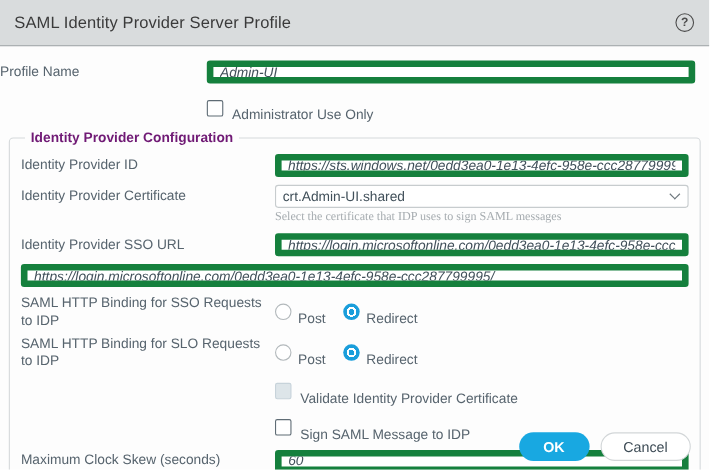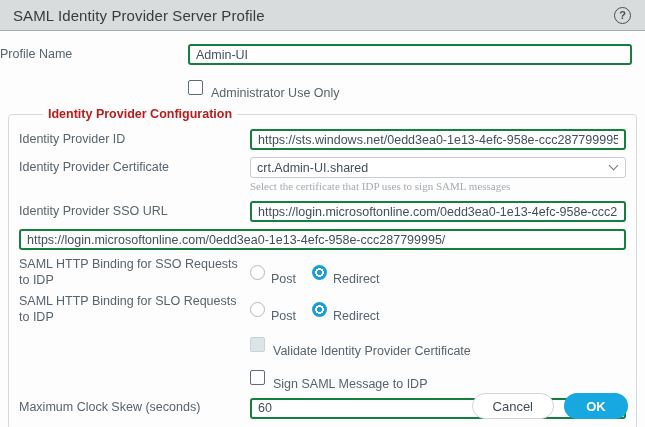--- a/index.html
+++ b/index.html
@@ -8,21 +8,21 @@
 
   .dialog {
     position: relative;
     width: 645px; height: 427px;
     background: #fdfdfd;
     overflow: hidden;
   }
 
   
   .dlg-header {
-    height: 31px;
+    height: 42px;
     background: #d9dcdd;
     border-bottom: 1px solid #a7acae;
     display: flex; align-items: center;
     padding: 0 14px 0 13px;
   }
   .dlg-title { font-size: 15px; color: #3b3b3b; letter-spacing: .1px; }
   .help-btn {
     margin-left: auto;
     width: 17px; height: 17px;
     border: 1.6px solid #4c4c4c; border-radius: 50%;
@@ -32,24 +32,24 @@
   }
 
   
   .form-row { display: flex; align-items: center; }
   .lbl {
     text-align: left; color: #57646e; font-size: 12.5px;
     line-height: 1.25; padding-right: 0; margin-right: 6px;
     flex-shrink: 0;
   }
   .txt-input {
-    height: 21px; border: 2px solid #15803d; border-radius: 3px;
+    height: 21px; border: 6px solid #15803d; border-radius: 3px;
     background: #fff; color: #41505a; font-size: 12.5px;
     padding: 0 6px; font-family: "Liberation Sans", sans-serif;
-    width: 100%; outline: none;
+    width: 100%; outline: none; font-style: italic;
   }
   .checkbox {
     width: 15px; height: 15px; border: 1px solid #5f6c75;
     border-radius: 2px; background: #fff; flex-shrink: 0;
     cursor: pointer;
   }
   .checkbox.disabled {
     background: #dde5e9; border-color: #c7d3da; cursor: default;
   }
   .cb-label { font-size: 12.5px; color: #57646e; margin-left: 8px; margin-top: 12px; }
@@ -72,22 +72,22 @@
   .row-profile .lbl { width: 182px; }
   .row-admin { margin: 9px 0 0 188px; display: flex; align-items: center; }
 
   
   fieldset.idp {
     margin: 7px 8px 0 8px;
     border: 1px solid #d5d9db; border-radius: 4px;
     padding: 8px 10px 10px 10px;
   }
   fieldset.idp legend {
-    margin-left: 24px; padding: 0 5px;
-    font-size: 12.5px; font-weight: bold; color: #b91c1c;
+    margin-left: 4px; padding: 0 5px;
+    font-size: 12.5px; font-weight: bold; color: #701a75;
   }
   .f-row { display: flex; align-items: center; margin-bottom: 7px; }
   .f-row .lbl { width: 225px; }
   .f-field { flex: 1; min-width: 0; }
 
   .select-box {
     height: 21px; border: 1px solid #c7ccce; border-radius: 3px;
     background: #fff; display: flex; align-items: center;
     padding: 0 8px 0 6px; cursor: pointer;
   }
@@ -215,17 +215,17 @@
 
     <div class="f-row" style="margin-bottom:0;">
       <span class="lbl">Maximum Clock Skew (seconds)</span>
       <div class="f-field">
         <input class="txt-input" type="text" value="60" style="">
       </div>
     </div>
   </fieldset>
 
   <div class="dlg-footer">
+    <button class="btn btn-ok">OK</button>
     <button class="btn btn-cancel">Cancel</button>
-    <button class="btn btn-ok">OK</button>
   </div>
 
 </div>
 
 </body></html>

